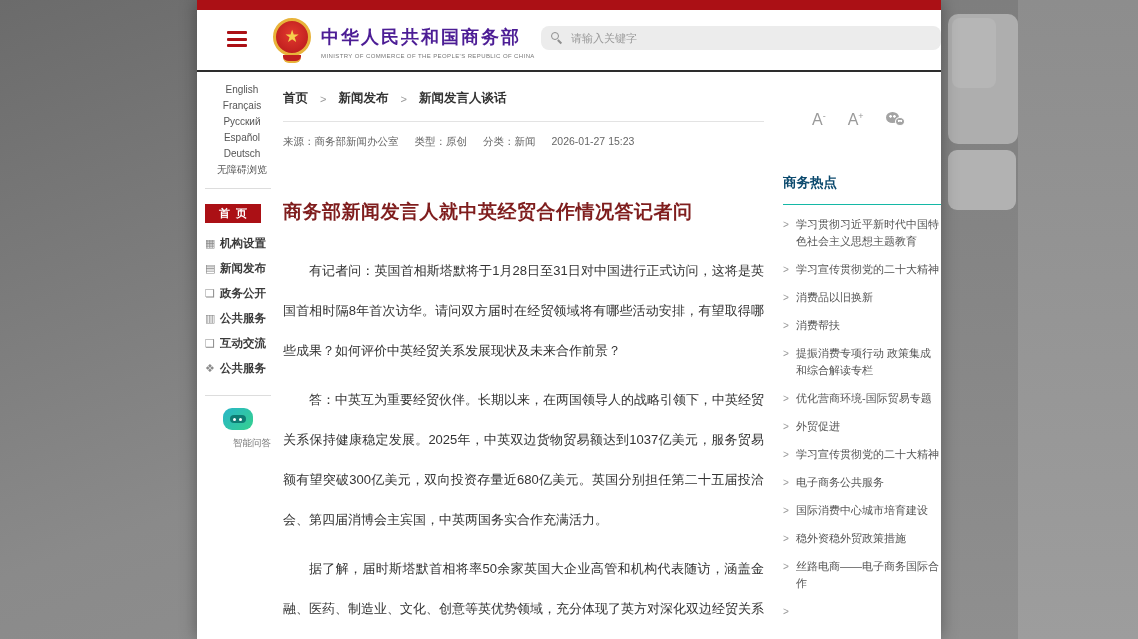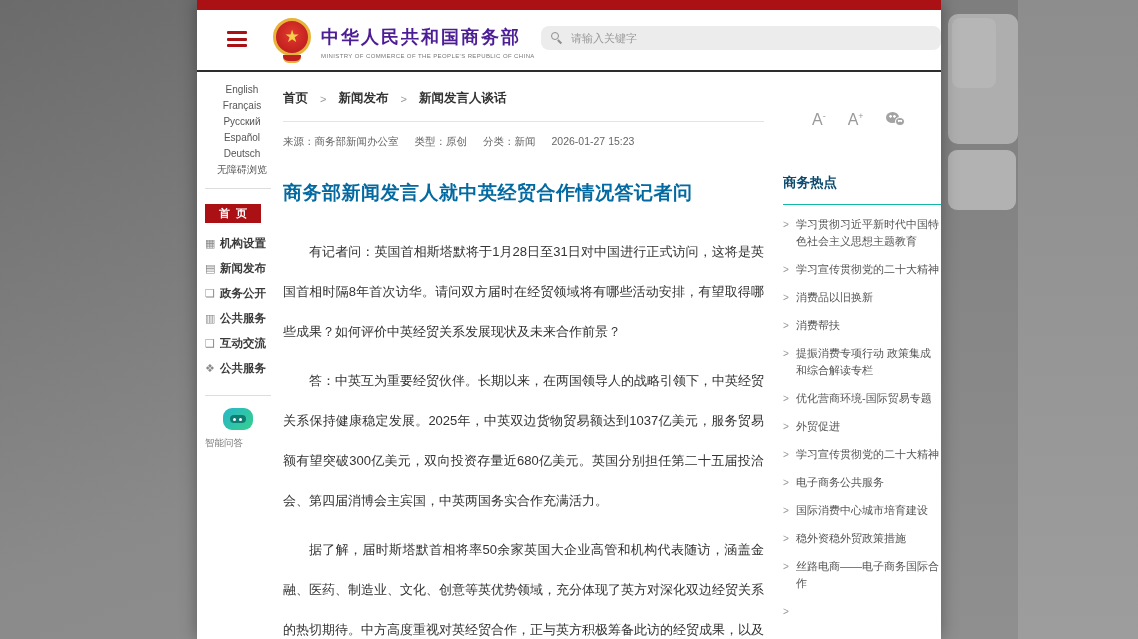--- a/index.html
+++ b/index.html
@@ -55,37 +55,37 @@
   .left-col { position:absolute; left:8px; top:82px; width:74px; }
   .lang a { display:block; font-size:10px; color:#555; text-decoration:none; line-height:16px;text-align:center; }
   .left-divider { border-top:1px solid #ddd; margin:10px 0 0; width:66px; }
   .home-btn { display:block; width:56px; height:19px; margin-top:15px; background:#ab1015;
               color:#fff; font-size:11px; font-weight:bold; text-align:center; line-height:19px;
               letter-spacing:6px; padding-left:6px; cursor:pointer; }
   .menu { list-style:none; margin-top:8px; }
   .menu li { display:flex; align-items:center; height:25px; cursor:pointer; }
   .menu .mi { color:#8a8a8a; font-size:11px; width:15px; flex:none; }
   .menu .ml { font-size:11.5px; font-weight:bold; color:#3a3a3a; white-space:nowrap; }
-  .assistant { margin-top:14px; border-top:1px solid #ddd; width:66px; padding-top:12px; text-align:left; }
+  .assistant { margin-top:14px; border-top:1px solid #ddd; width:66px; padding-top:12px; text-align:right; }
   .robot { position:relative; width:30px; height:22px; margin:0 auto; border-radius:9px;
            background:linear-gradient(135deg,#29b6c8,#35d08e); cursor:pointer; }
   .robot .mouth { position:absolute; left:7px; top:7px; width:16px; height:8px;
                   border-radius:4px; background:#0e7d74; }
   .robot .dot { position:absolute; top:3px; width:3px; height:3px; border-radius:50%; background:#fff; }
   .robot .d1 { left:3px; } .robot .d2 { left:9px; }
   .assistant .al { display:block; font-size:9.5px; color:#777; margin-top:7px; }
 
   
   .main-col { position:absolute; left:86px; top:82px; width:481px; }
   .breadcrumb { display:flex; align-items:center; gap:12px; padding:8px 0 14px;
                 border-bottom:1px solid #e3e3e3; }
   .breadcrumb .bc { font-size:12.5px; font-weight:bold; color:#333; text-decoration:none; }
   .breadcrumb .sep { color:#999; font-size:11px; font-weight:normal; }
   .meta { margin-top:13px; font-size:10.5px; color:#666; display:flex; gap:16px; white-space:nowrap; }
-  .article-title { margin-top:31px; font-size:19px; font-weight:bold; color:#0369a1; letter-spacing:.5px; }
+  .article-title { margin-top:50px; font-size:19px; font-weight:bold; color:#7f1d1d; letter-spacing:.5px; }
   .article-body { margin-top:26px; }
   .article-body p { font-size:13px; line-height:40px; color:#333; text-align:justify;
                     text-indent:2em; margin-bottom:9px; }
 
   
   .tools { position:absolute; left:615px; top:112px; display:flex; align-items:center; gap:22px;
            color:#9a9a9a; }
   .fbtn { font-size:16px; cursor:pointer; line-height:1; }
   .fbtn sup { font-size:9px; }
   .wechat { position:relative; width:22px; height:16px; cursor:pointer; }

